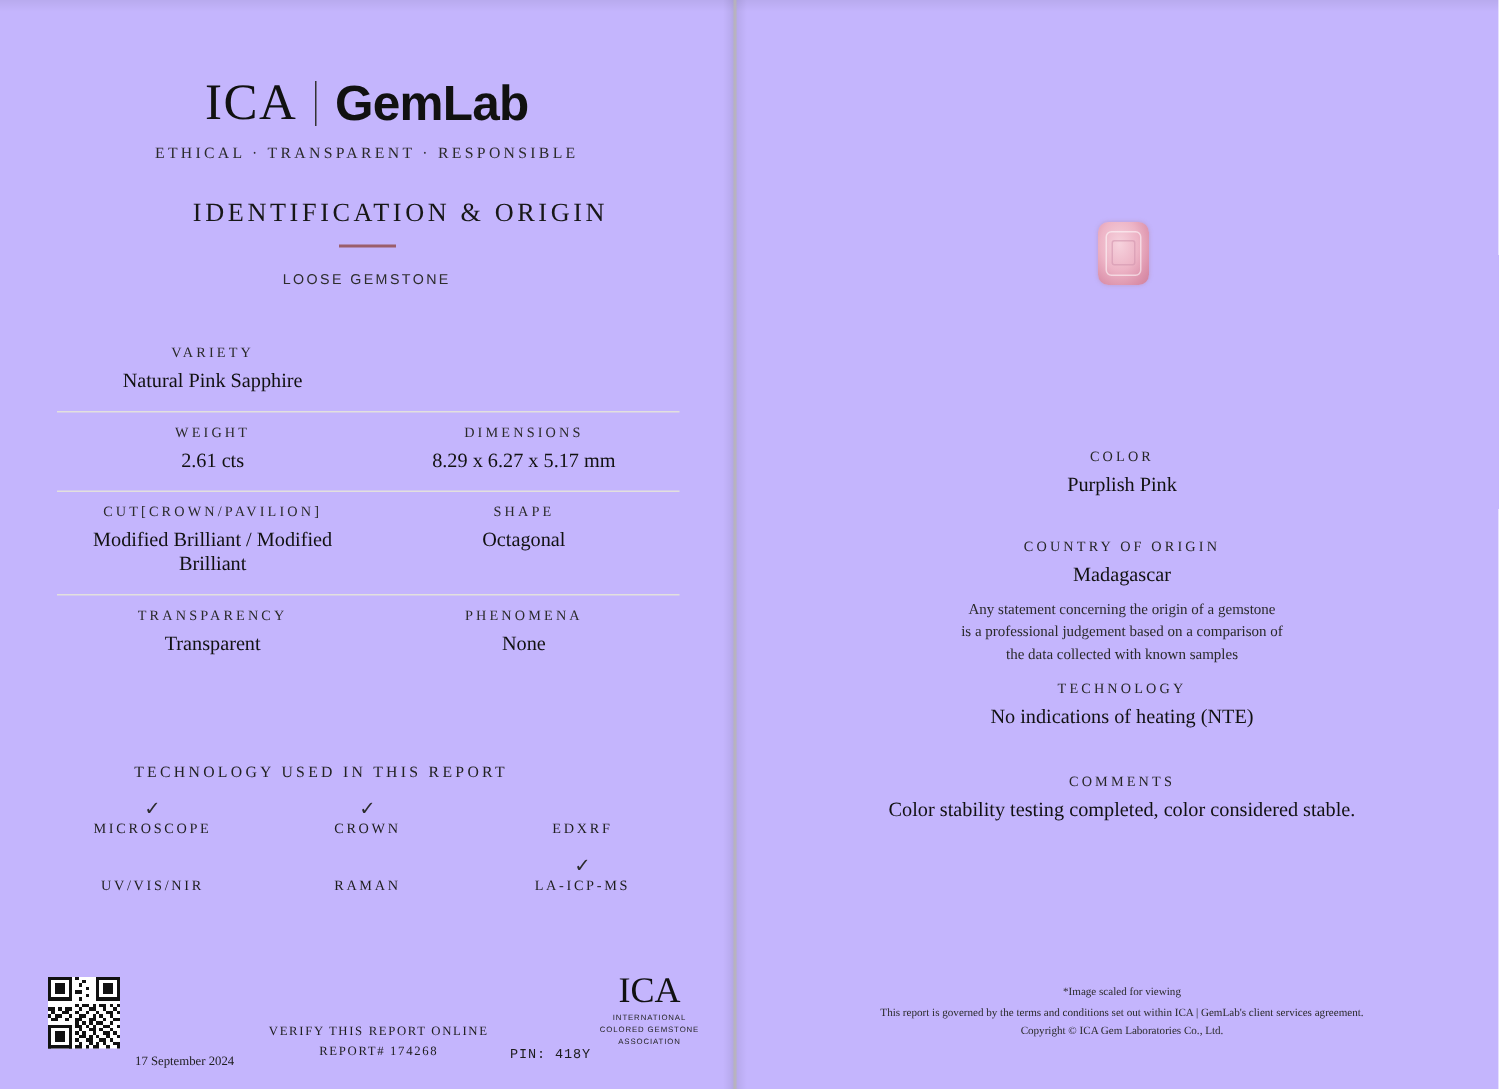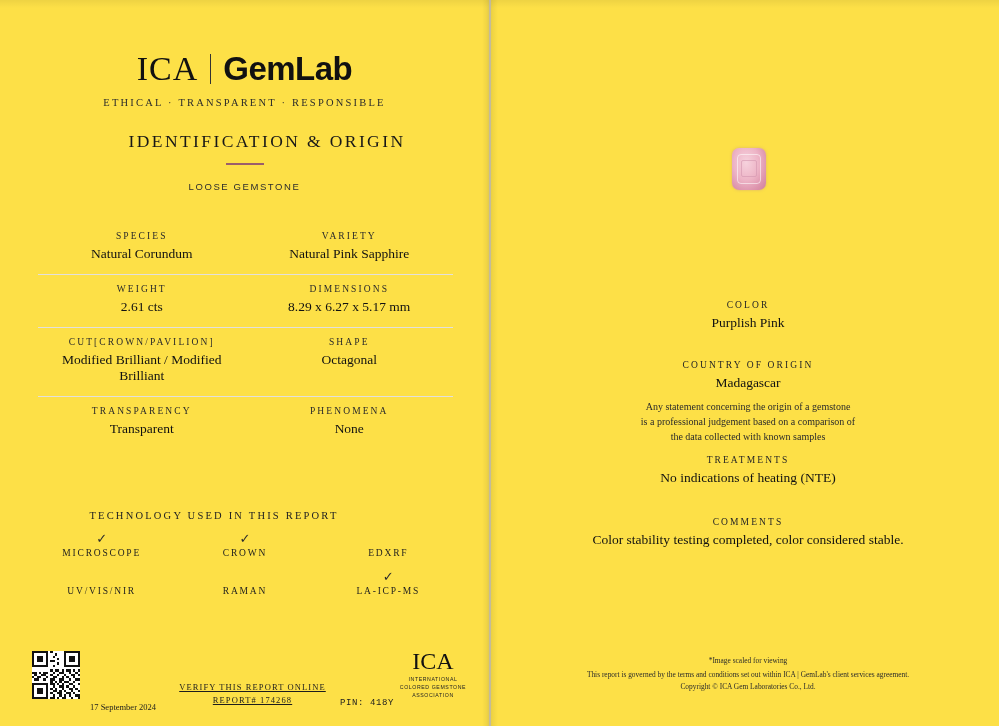--- a/index.html
+++ b/index.html
@@ -11,21 +11,21 @@
     width: 999px;
     height: 726px;
     font-family: "Liberation Serif", serif;
     color: #1a1a1a;
     overflow: hidden;
     position: relative;
   }
   .page {
     position: absolute;
     inset: 0;
-    background: #fde047;
+    background: #c4b5fd;
   }
   
   .fold {
     position: absolute;
     left: 482px;
     top: 0;
     width: 16px;
     height: 726px;
     background: linear-gradient(to right,
        rgba(0,0,0,0.00) 0%,
@@ -212,21 +212,20 @@
     position: absolute;
     left: 160px;
     top: 681px;
     width: 185px;
     text-align: center;
     font-family: "Liberation Serif", serif;
     font-size: 8.5px;
     letter-spacing: 1.1px;
     color: #1d1d1d;
     line-height: 1.55;
-    text-decoration: underline;
   }
   .date {
     position: absolute;
     left: 90px;
     top: 702px;
     font-family: "Liberation Serif", serif;
     font-size: 8.5px;
     color: #1d1d1d;
   }
   .pin {
@@ -350,24 +349,20 @@
       <div class="brand-tag">ETHICAL · TRANSPARENT · RESPONSIBLE</div>
     </div>
 
     <div class="doc-title">IDENTIFICATION &amp; ORIGIN</div>
     <div class="title-rule"></div>
     <div class="subtitle">LOOSE GEMSTONE</div>
 
     <div class="spec-table">
 
       <div class="spec-row">
-        <div class="spec-cell">
-          <div class="spec-label">SPECIES</div>
-          <div class="spec-value">Natural Corundum</div>
-        </div>
         <div class="spec-cell">
           <div class="spec-label">VARIETY</div>
           <div class="spec-value">Natural Pink Sapphire</div>
         </div>
       </div>
 
       <div class="spec-row">
         <div class="spec-cell">
           <div class="spec-label">WEIGHT</div>
           <div class="spec-value">2.61 cts</div>
@@ -573,21 +568,21 @@
       <div class="rlabel">COUNTRY OF ORIGIN</div>
       <div class="rvalue">Madagascar</div>
       <div class="rnote">
         <div>Any statement concerning the origin of a gemstone</div>
         <div>is a professional judgement based on a comparison of</div>
         <div>the data collected with known samples</div>
       </div>
     </div>
 
     <div class="rblock" style="top:455px;">
-      <div class="rlabel">TREATMENTS</div>
+      <div class="rlabel">TECHNOLOGY</div>
       <div class="rvalue">No indications of heating (NTE)</div>
     </div>
 
     <div class="rblock" style="top:517px;">
       <div class="rlabel">COMMENTS</div>
       <div class="rvalue">Color stability testing completed, color considered stable.</div>
     </div>
 
     <div class="right-footer">
       <div class="scaled">*Image scaled for viewing</div>

